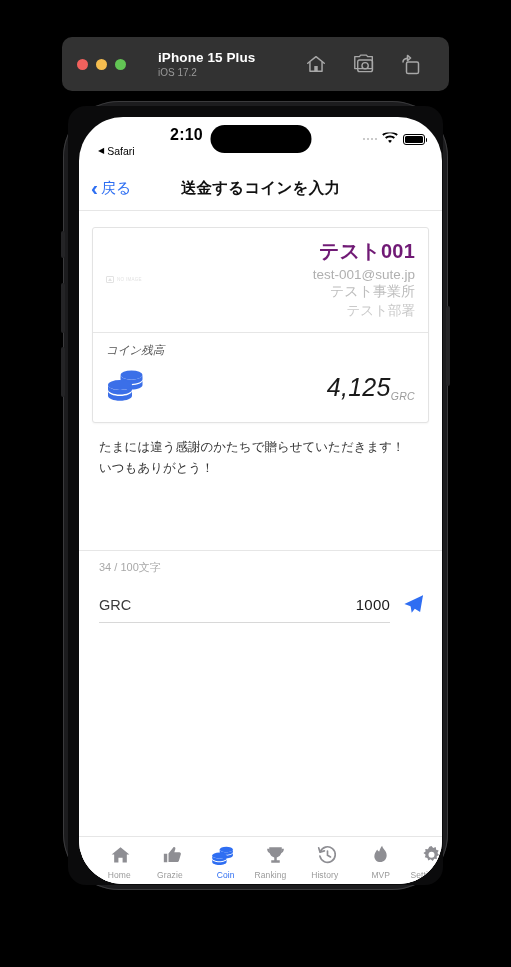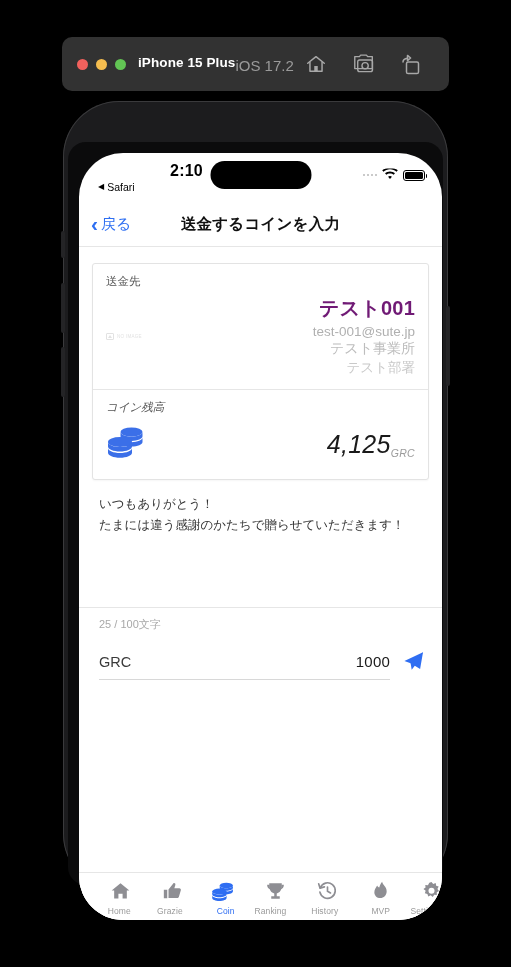--- a/index.html
+++ b/index.html
@@ -16,39 +16,38 @@
     position: absolute; left: 62px; top: 37px;
     width: 387px; height: 54px;
     background: #323232; border-radius: 10px;
     display: flex; align-items: center;
   }
   .traffic { display: flex; align-items: center; gap: 8px; margin-left: 15px; }
   .dot { width: 11px; height: 11px; border-radius: 50%; }
   .dot.red { background: #f2615d; }
   .dot.yellow { background: #f5bd4f; }
   .dot.green { background: #62c554; }
-  .sim-titles { margin-left: 12px; display: flex; flex-direction: row; justify-content: center; }
+  .sim-titles { margin-left: 32px; display: flex; flex-direction: column; justify-content: center; }
   .sim-name { color: #ffffff; font-size: 13.5px; font-weight: bold; letter-spacing: .1px; }
-  .sim-os { color: #9a9a9a; font-size: 15px; margin-top: 2px; }
+  .sim-os { color: #9a9a9a; font-size: 10px; margin-top: 2px; }
   .sim-actions { margin-left: auto; display: flex; align-items: center; gap: 25px; margin-right: 28px; }
   .sim-actions svg { display: block; }
 
   
   .phone-outer {
     position: absolute; left: 63px; top: 101px;
     width: 385px; height: 789px;
     background: #1c1c1e;
     border-radius: 56px;
     box-shadow: inset 0 0 0 1px #3a3a3c;
   }
   .phone-frame {
     position: absolute; inset: 5px;
     background: #0b0b0c;
     border-radius: 18px;
-    margin-top: 36px;
   }
   .screen {
     position: absolute; left: 11px; top: 11px;
     width: 363px; height: 767px;
     background: #ffffff;
     border-radius: 44px;
     overflow: hidden;
   }
   
   .btn-side { position: absolute; background: #242426; border-radius: 2px; }
@@ -261,21 +260,20 @@
             <span class="lbl">戻る</span>
           </div>
           <div class="nav-title">送金するコインを入力</div>
         </div>
 
         <div class="content">
 
           <div class="card">
 
             <div class="card-sec">
-              <div class="sec-label">送金先</div>
               <div class="recip-row">
                 <div class="noimage">
                   <span class="ph"></span>
                   <span>NO IMAGE</span>
                 </div>
                 <div class="recip-info">
                   <div class="recip-name">テスト001</div>
                   <div class="recip-mail">test-001@sute.jp</div>
                   <div class="recip-org">テスト事業所</div>
                   <div class="recip-dept">テスト部署</div>
@@ -301,27 +299,27 @@
                 <div class="bal-amount">
                   <span class="bal-num">4,125</span>
                   <span class="bal-unit">GRC</span>
                 </div>
               </div>
             </div>
 
           </div>
 
           <div class="message">
+            <div class="msg-line">たまには違う感謝のかたちで贈らせていただきます！</div>
             <div class="msg-line">いつもありがとう！</div>
-            <div class="msg-line">たまには違う感謝のかたちで贈らせていただきます！</div>
           </div>
 
           <div class="divider-full"></div>
 
-          <div class="counter">25 / 100文字</div>
+          <div class="counter">34 / 100文字</div>
 
           <div class="amount-row">
             <div class="amount-field">
               <span class="amount-cur">GRC</span>
               <span class="amount-val">1000</span>
             </div>
             <div class="send-btn">
               <span>
                 <svg width="24" height="24" viewBox="0 0 24 24">
                   <path d="M22 3.2 3.4 12.1l6.2 2.1 1.1 6.6 3.1-4.1 5.3 3.4z" fill="#2f6ef2"></path>

